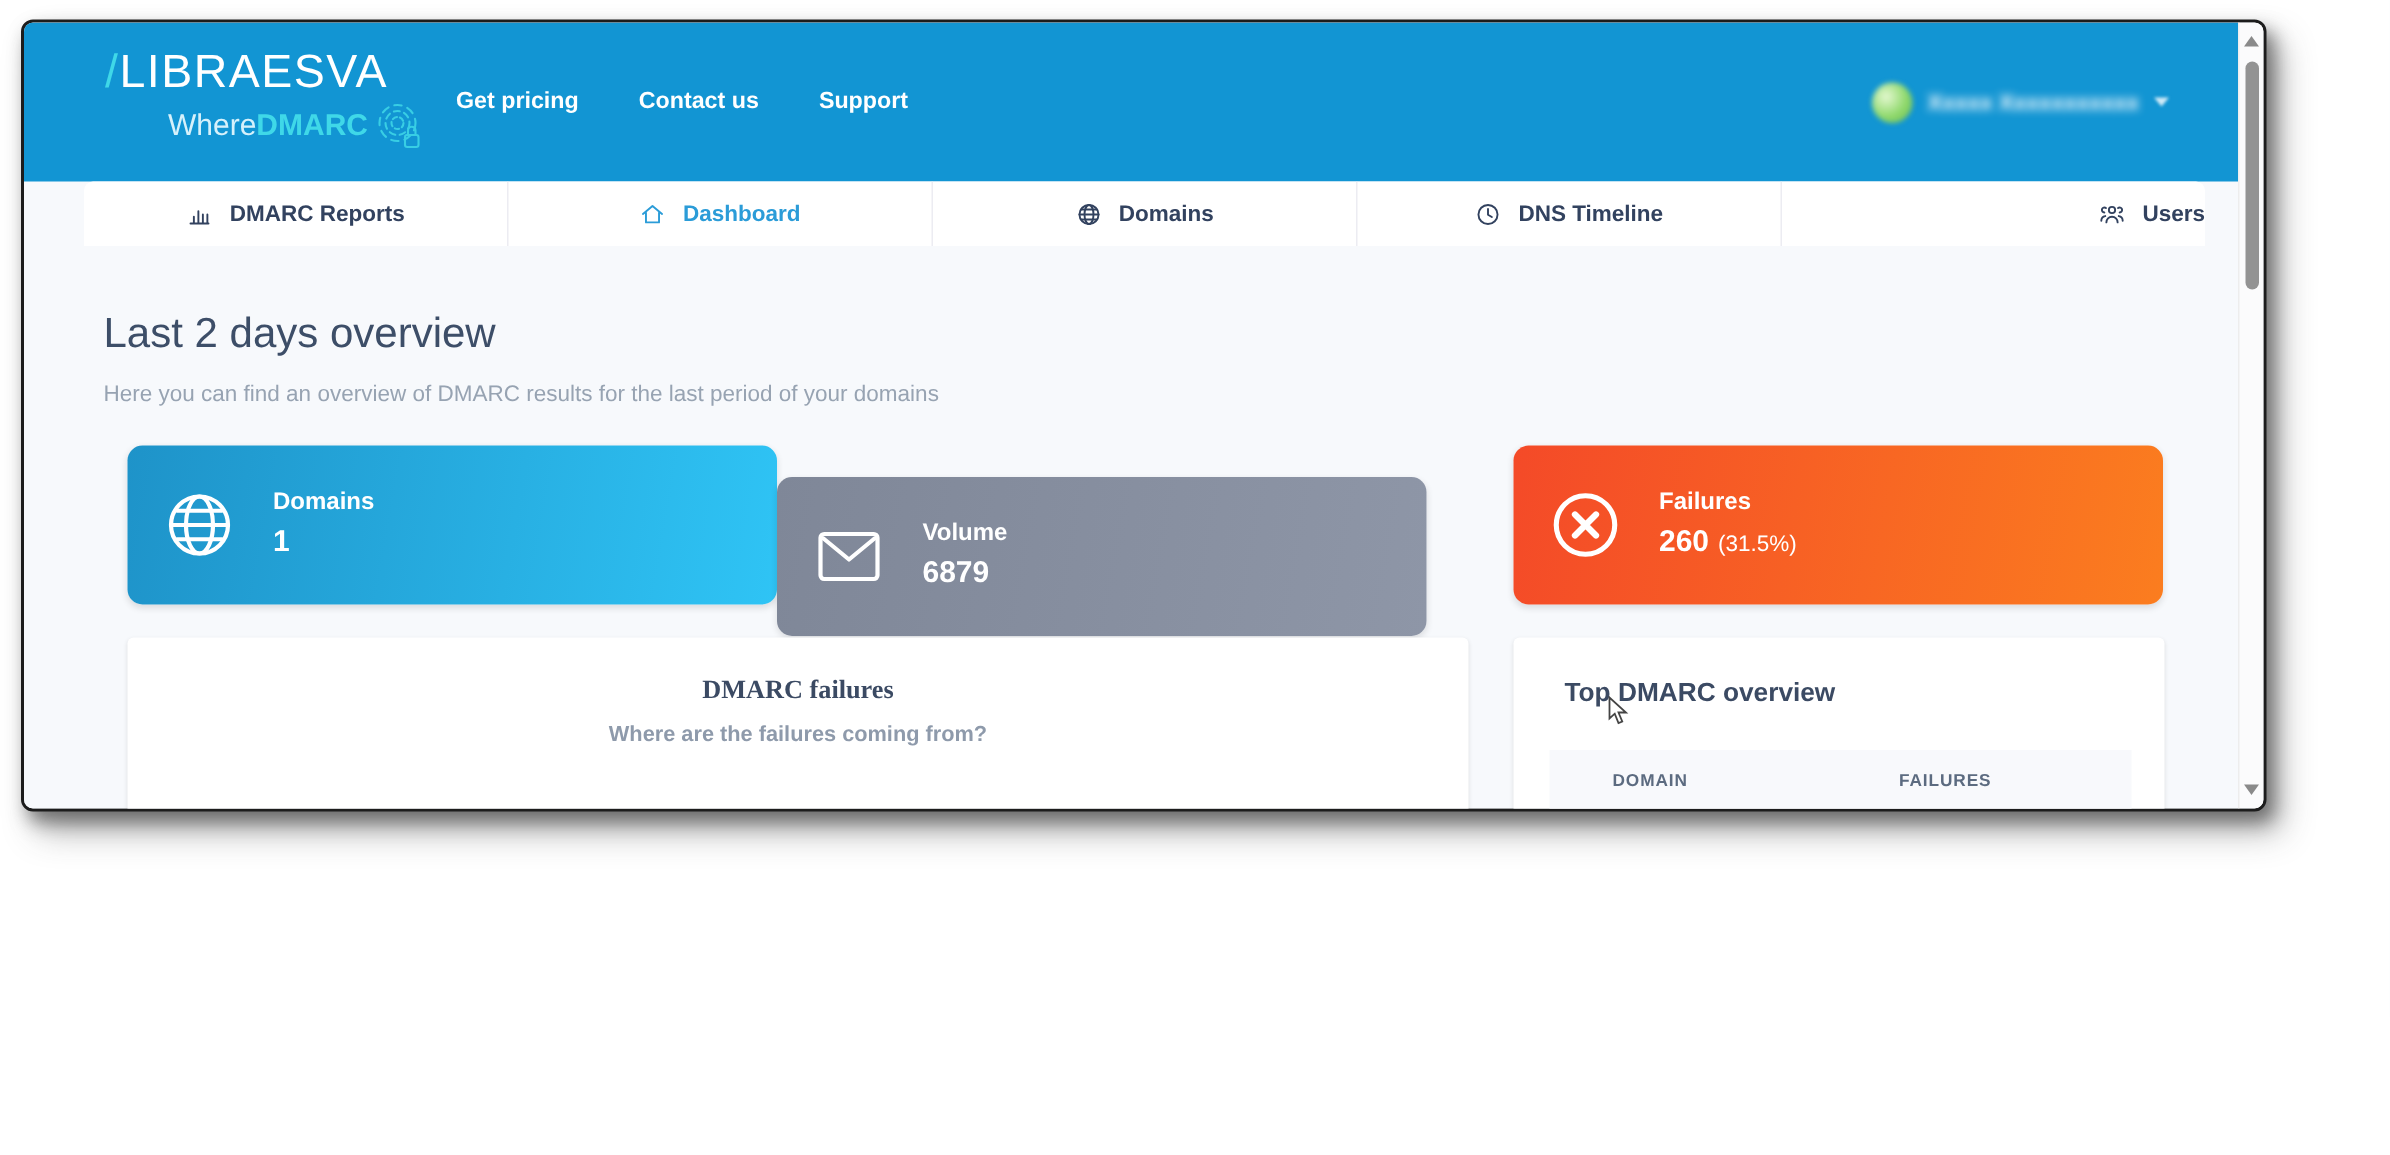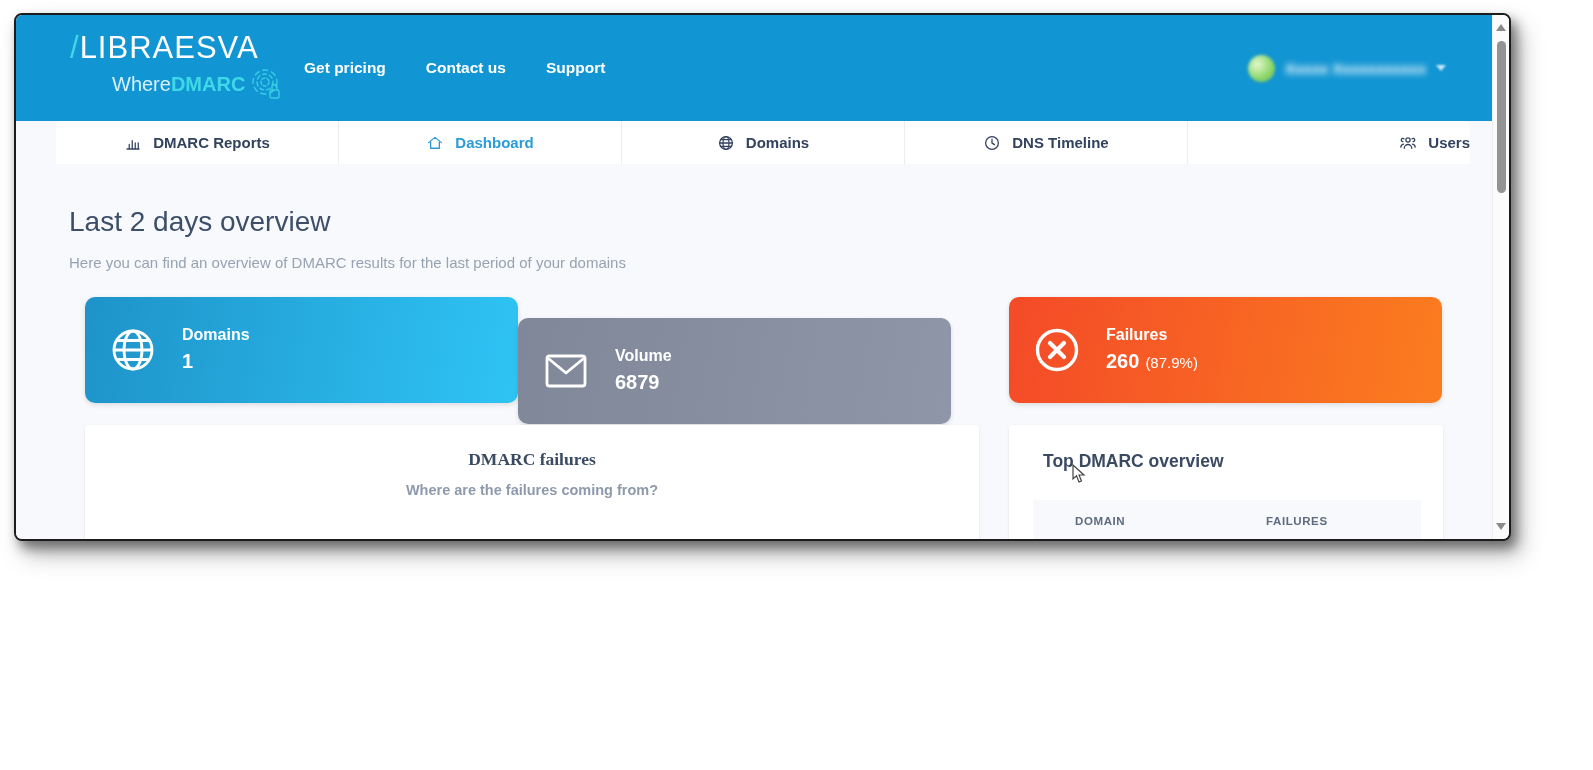--- a/index.html
+++ b/index.html
@@ -184,21 +184,21 @@
     </div>
 
     <div class="stat-card" style="left: 993px; background: linear-gradient(100deg, rgb(244, 74, 40), rgb(251, 125, 31));">
       <div class="sicon">
         <svg viewBox="0 0 48 48">
             <circle cx="24" cy="24" r="19.5" stroke-width="3.4"></circle>
             <path d="M17 17l14 14M31 17L17 31" stroke-width="4.2"></path>
           </svg>
       </div>
       <div class="stat-label">Failures</div>
-      <div class="stat-value"><span>260</span><span class="stat-suffix">(87.9%)</span></div>
+      <div class="stat-value"><span>260</span><span class="stat-suffix">(31.5%)</span></div>
     </div>
 
     <div class="card map-card">
       <div class="map-title">DMARC failures</div>
       <div class="map-sub">Where are the failures coming from?</div>
 
       <div class="zoomctl">
         <div class="zbtn">+</div>
         <div class="zbtn">-</div>
       </div>

